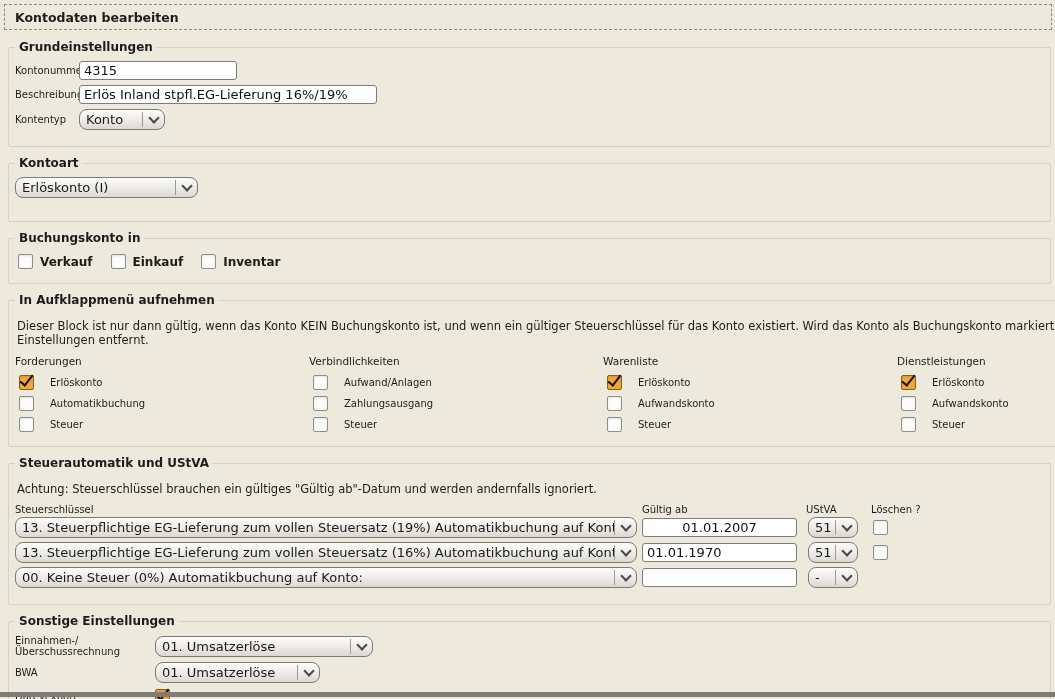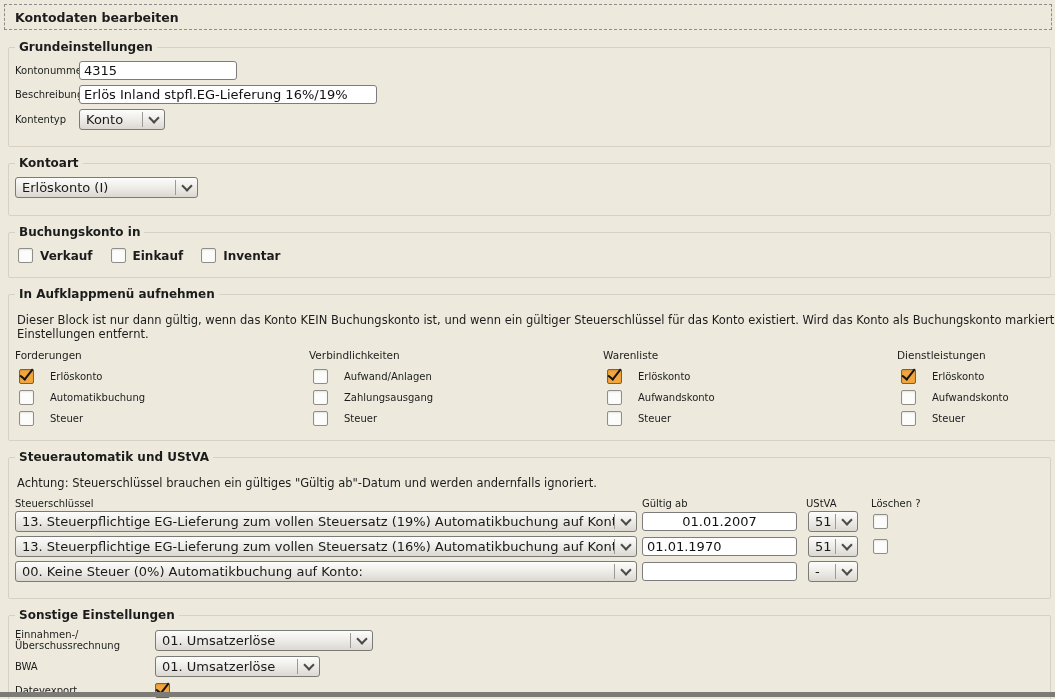--- a/index.html
+++ b/index.html
@@ -27,21 +27,21 @@
   .flabel{width:64px;font-size:10px;flex:0 0 auto;}
   .flabel-wide{width:140px;font-size:10px;flex:0 0 auto;}
   .smallhdr{font-size:10px;}
   input.txt{
     height:17px;border:1px solid #7c7c7c;border-radius:3px;
     padding:0 4px;font-size:13px;font-family:inherit;background:#fff;color:#111;
     box-sizing:content-box;
   }
   .select{
     display:inline-flex;align-items:center;height:21px;
-    border:1px solid #7a7a76;border-radius:3px;
+    border:1px solid #7a7a76;border-radius:8px;
     background:linear-gradient(#fdfdfc,#eceae5 55%,#dbd8d2);
     font-size:13px;box-sizing:border-box;cursor:default;
     color:#1a1a1a;
   }
   .select .stxt{flex:1;padding:0 4px 0 6px;white-space:nowrap;overflow:hidden;}
   .select .sep{width:1px;background:#9b9a95;align-self:stretch;margin:2px 0;}
   .select .chevwrap{width:21px;display:flex;align-items:center;justify-content:center;flex:0 0 auto;}
   .chev{
     width:6px;height:6px;border-right:2px solid #4a4a4a;border-bottom:2px solid #4a4a4a;
     transform:rotate(45deg);margin-top:-3px;
@@ -93,21 +93,21 @@
       <span class="sep"></span>
       <span class="chevwrap">
           <span class="chev"></span>
         </span>
     </div>
   </div>
 </fieldset>
 
 <fieldset>
   <legend>Kontoart</legend>
-  <div class="row" style="margin-bottom:9px;">
+  <div class="row" style="margin-bottom:15px;">
     <div class="select" style="width:183px;">
       <span class="stxt">Erlöskonto (I)</span>
       <span class="sep"></span>
       <span class="chevwrap">
           <span class="chev"></span>
         </span>
     </div>
   </div>
 </fieldset>
 

